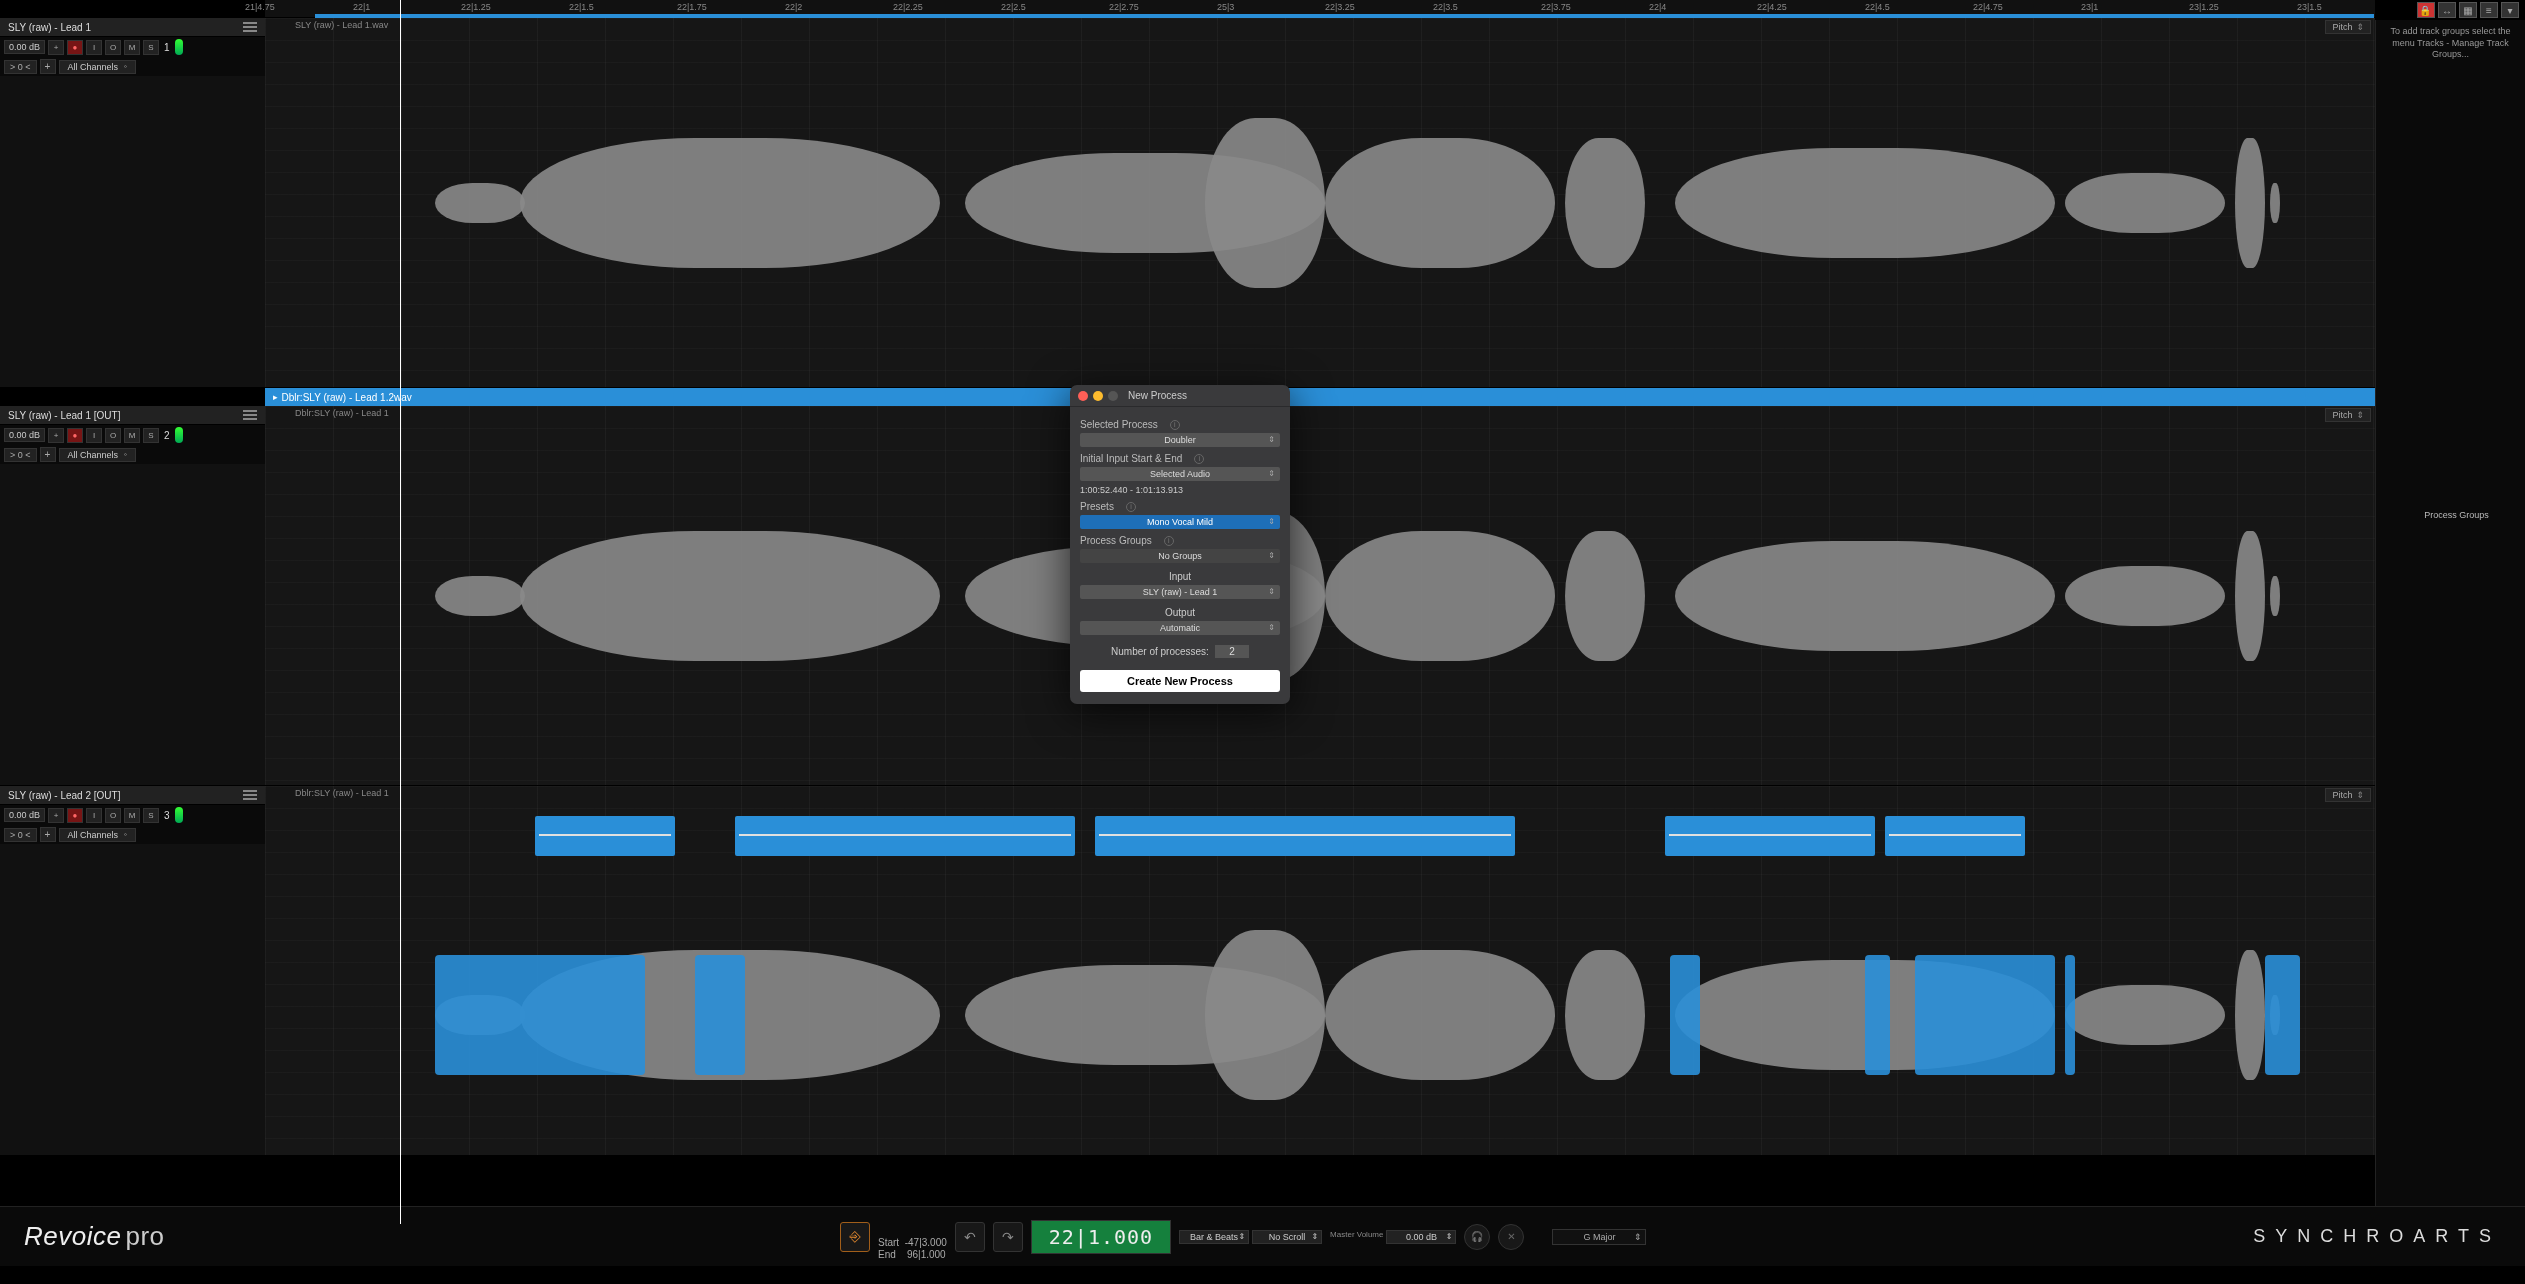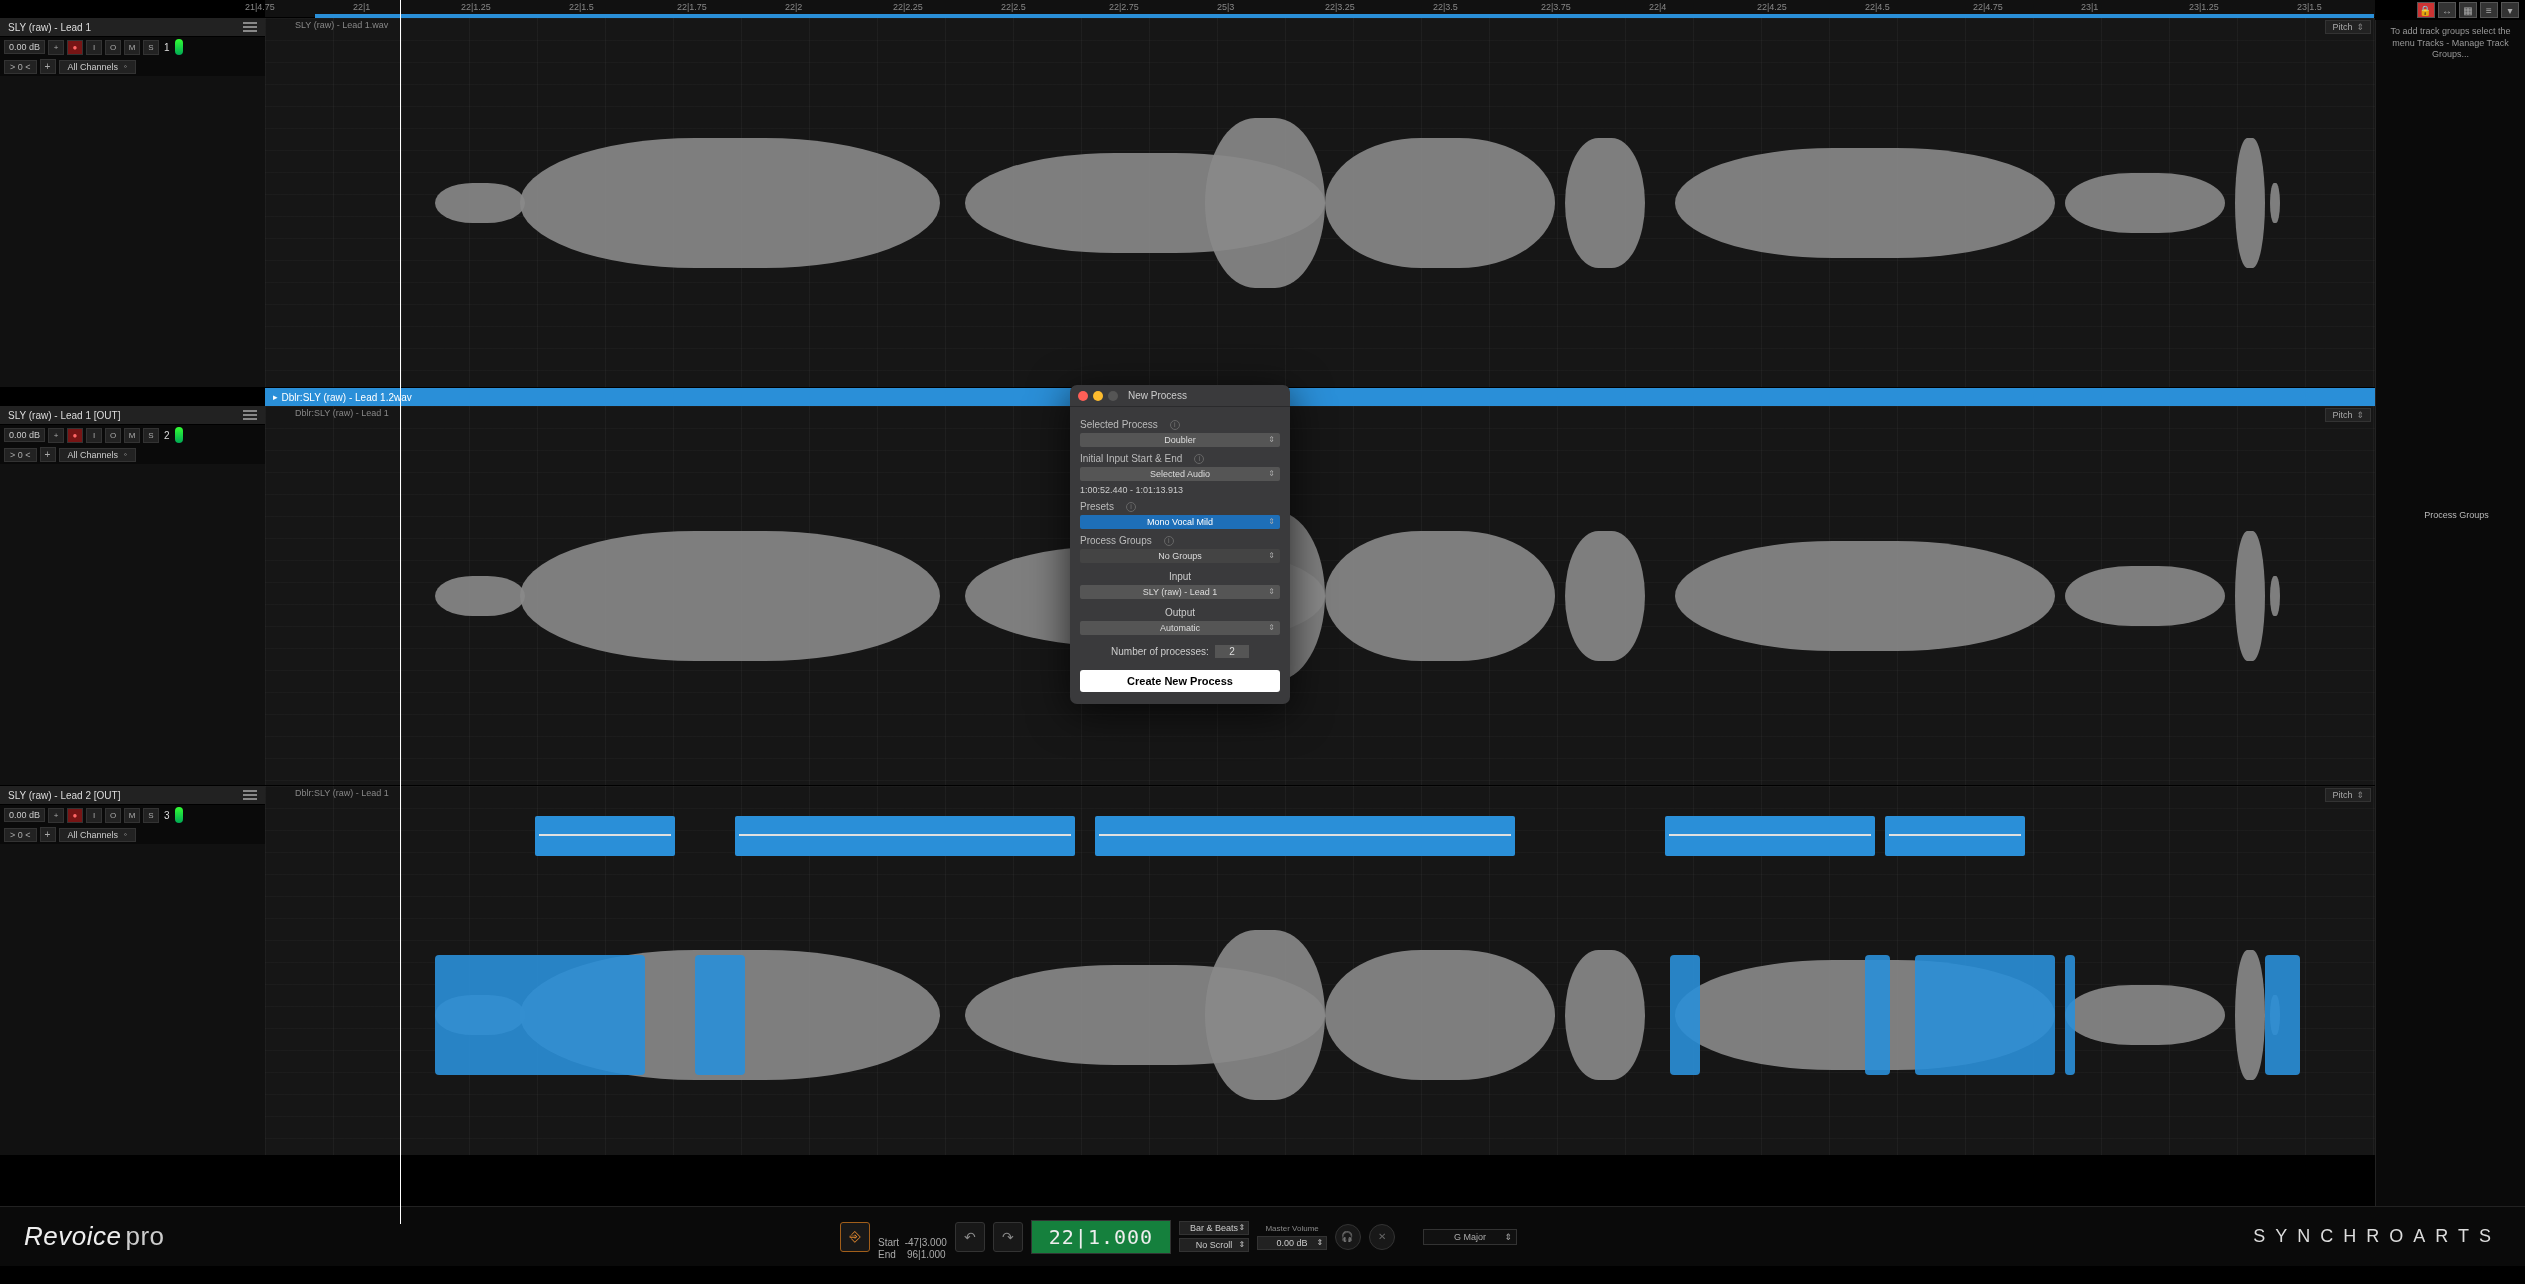--- a/index.html
+++ b/index.html
@@ -79,21 +79,21 @@
 .brand { font-size:26px; color:#eee; font-style:italic; font-weight:300; padding-left:24px; letter-spacing:0.5px; }
 .brand .pro { font-style:normal; font-weight:200; color:#ccc; margin-left:4px; }
 .syncbrand { position:absolute; right:24px; font-size:18px; letter-spacing:10px; color:#ddd; font-weight:200; }
 .transport { position:absolute; left:840px; display:flex; align-items:center; gap:8px; }
 .t-ico { width:30px; height:30px; border:1px solid #333; background:#181818; display:flex; align-items:center; justify-content:center; color:#888; font-size:14px; cursor:pointer; border-radius:3px; }
 .t-ico.orange { color:#e68a2e; border-color:#a15e1a; }
 .t-info { font-size:10px; color:#aaa; line-height:1.2;margin-top:24px; }
 .tc { background:#15803d; border:1px solid #333; padding:4px 17px; font-size:20px; font-family:monospace; color:#eee; letter-spacing:1px; }
 .mini-sel { background:#222; color:#ccc; font-size:9px; padding:1px 6px; border:1px solid #333; position:relative; min-width:70px; text-align:center; cursor:pointer; }
 .mini-sel::after { content:"⇕"; position:absolute; right:3px; font-size:8px; }
-.mini-col { display:flex; flex-direction:column; gap:3px; }
+.mini-col { display:flex; flex-direction:row; gap:3px; }
 .mini-lbl { font-size:8px; color:#888; text-align:center; }
 .round-btn { width:26px; height:26px; border:1px solid #333; border-radius:50%; background:#181818; display:flex; align-items:center; justify-content:center; color:#666; cursor:pointer; }
 .key-sel { background:#111; color:#aaa; font-size:9px; padding:2px 30px; border:1px solid #333; margin-left:20px; position:relative; }
 .key-sel::after { content:"⇕"; position:absolute; right:4px; }
 
 .hzoom { position:absolute; right:156px; bottom:64px; width:230px; height:10px; background:#111; border:1px solid #222; }
 .hzoom .thumb { position:absolute; left:28px; width:18px; top:1px; bottom:1px; background:#444; }
 </style>
 </head>
 <body>

